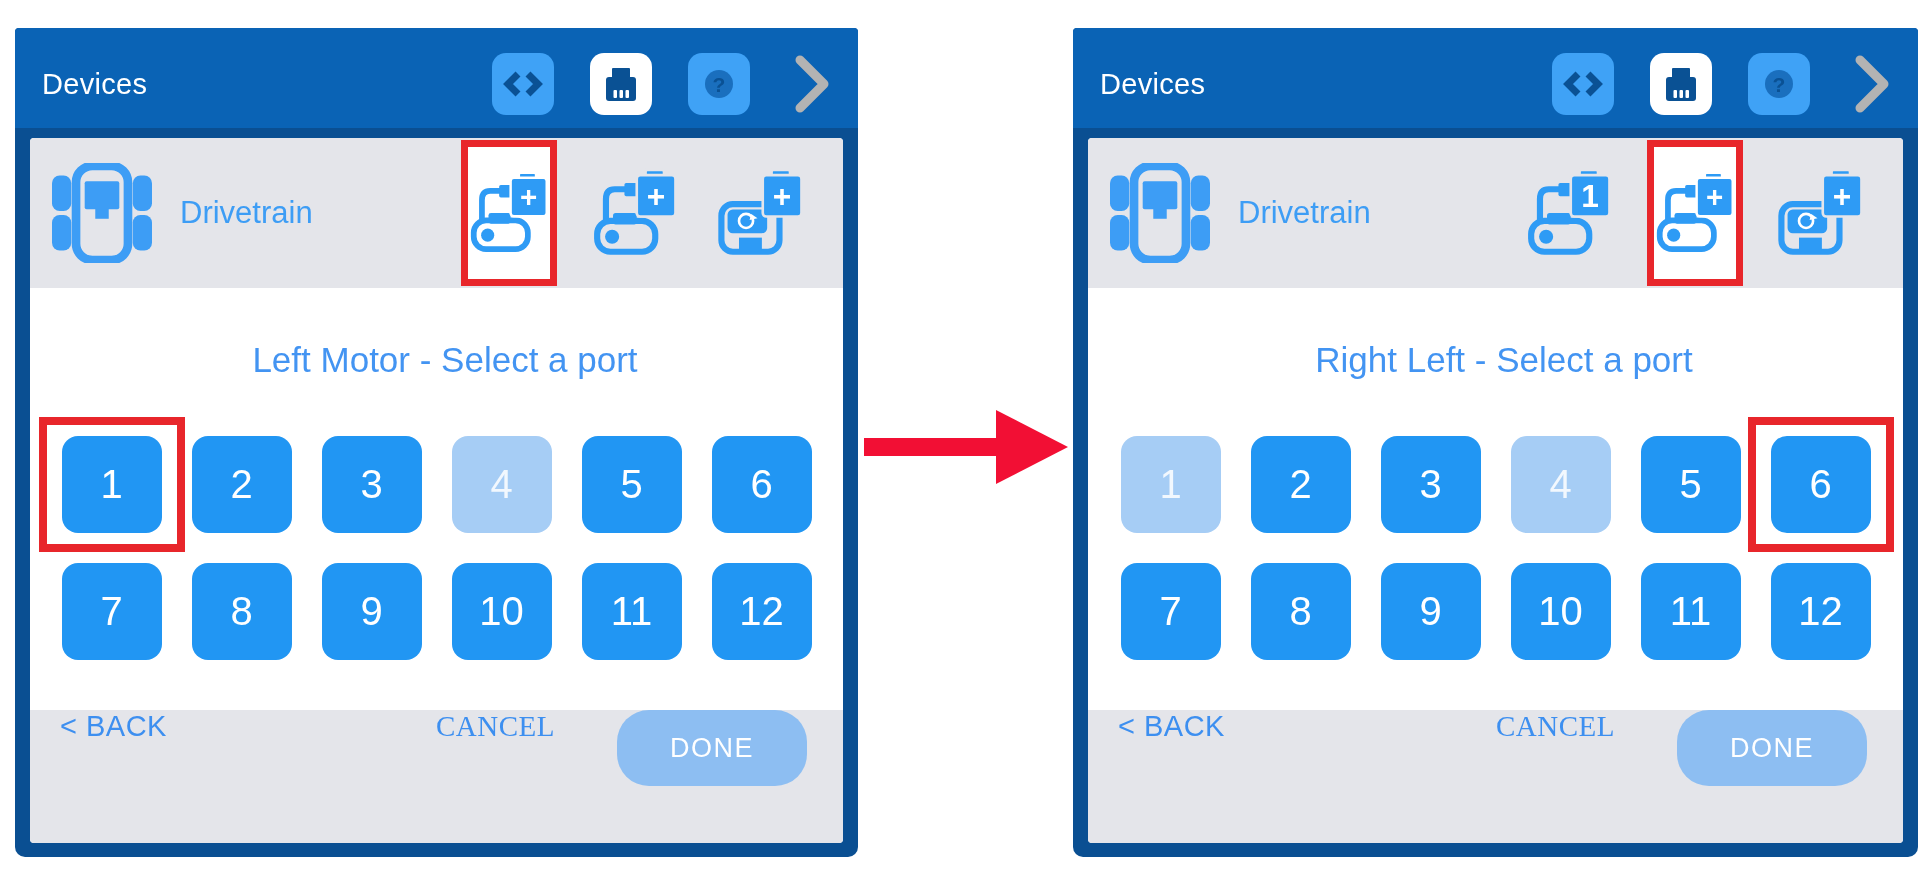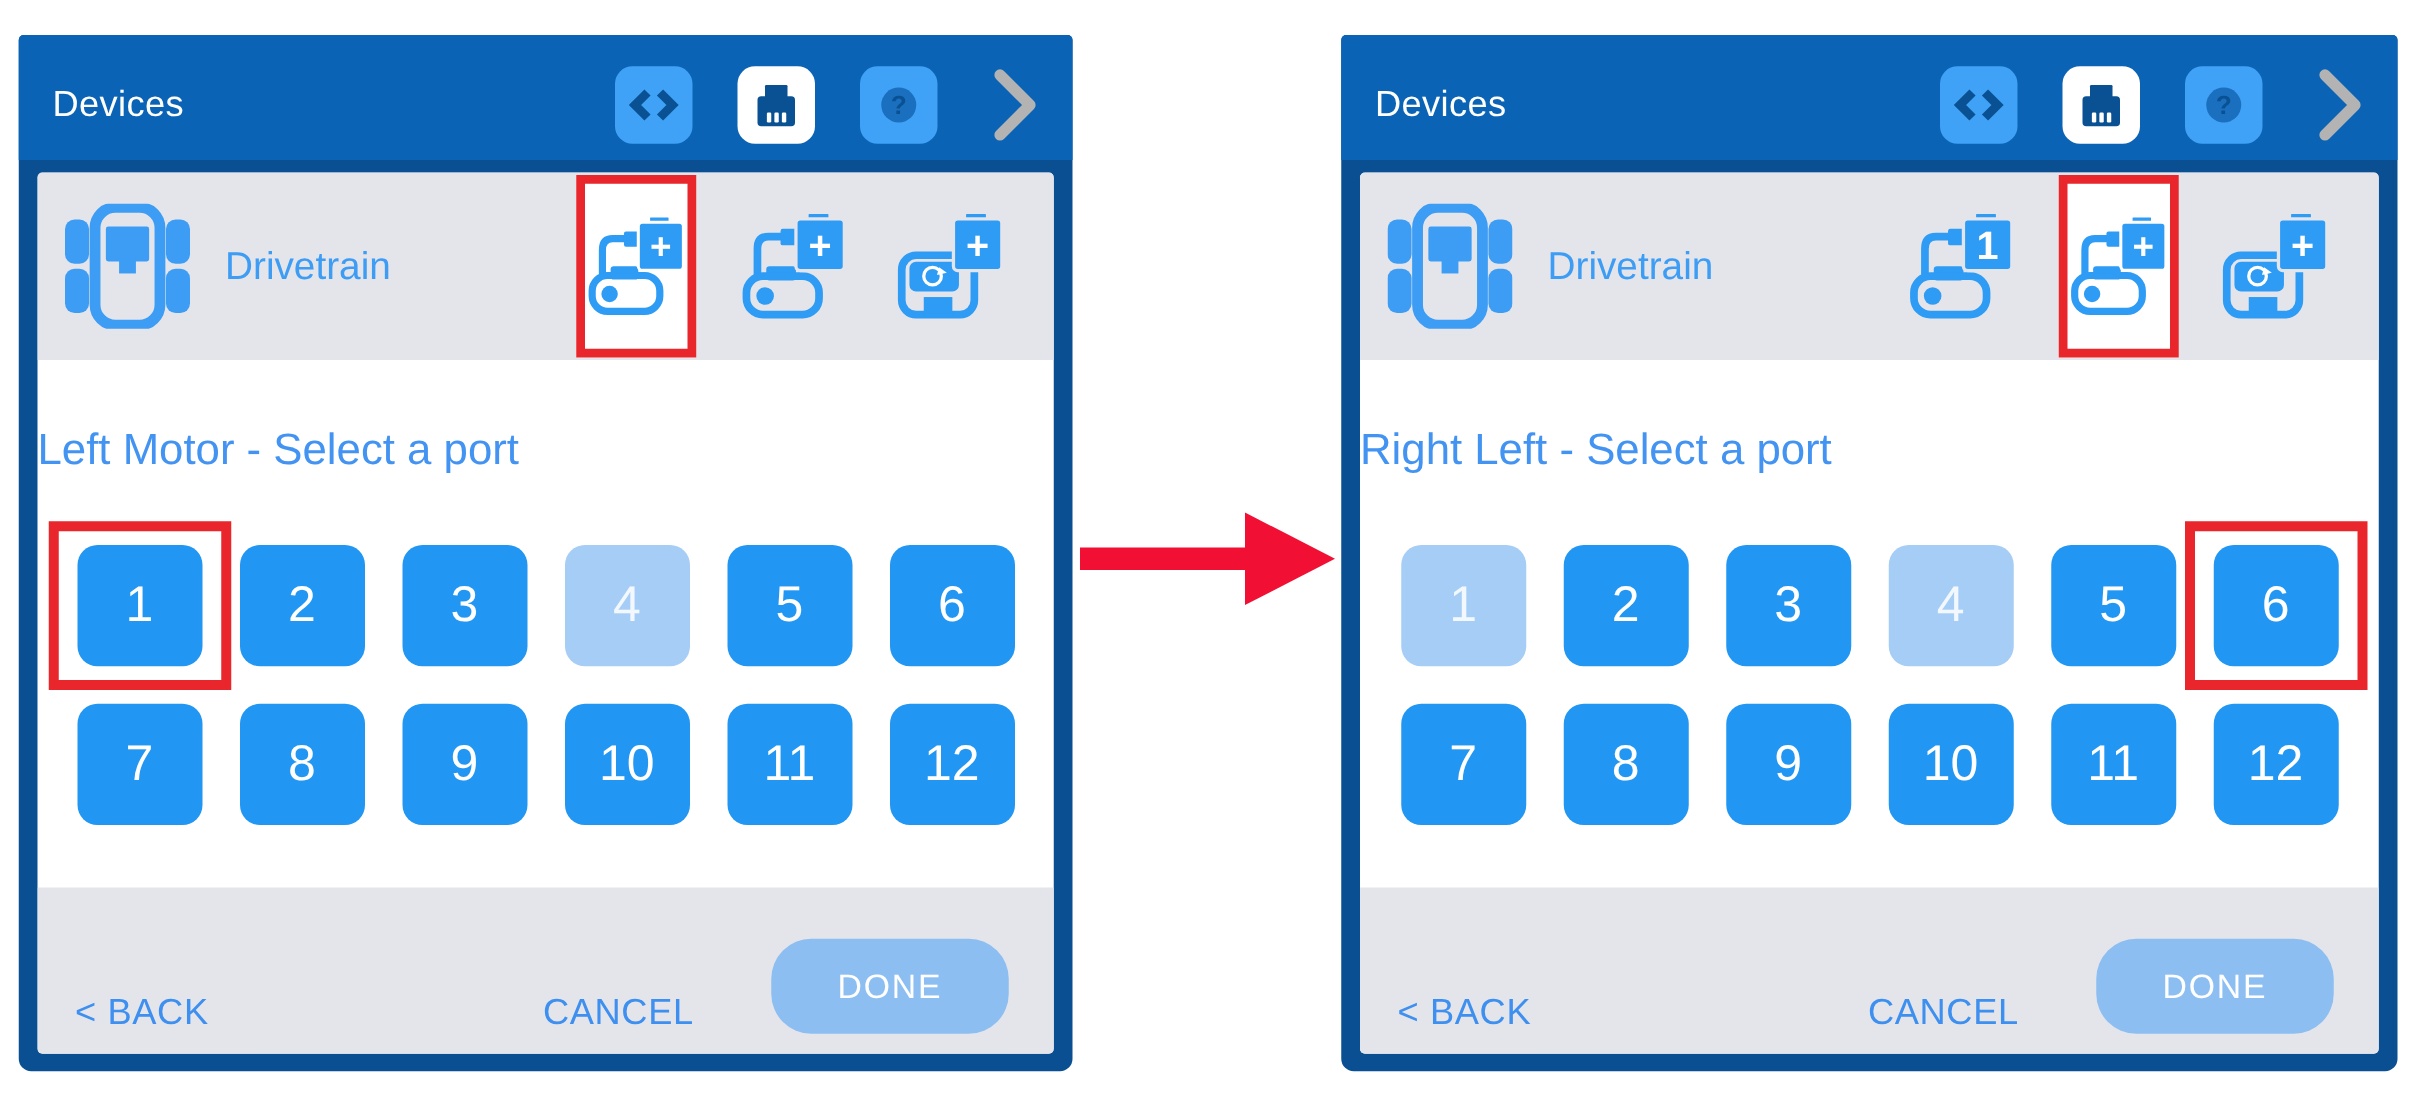--- a/index.html
+++ b/index.html
@@ -26,32 +26,32 @@
   
   .dev-row { height:150px; background:var(--row-gray); display:flex; align-items:center; padding:0 20px 0 22px; flex-shrink:0; }
   .dev-label { color:var(--accent-blue); font-size:31px; margin-left:28px; }
   .slots { margin-left:auto; display:flex; align-items:center; gap:30px; margin-right:14px; }
   .slot { width:96px; height:146px; display:flex; align-items:center; justify-content:center; cursor:pointer; }
   .slot.highlighted { background:#ffffff; border:7px solid var(--red); }
   .slot svg .cart { stroke:var(--row-gray); stroke-width:3; }
   .slot.highlighted svg .cart { stroke:#ffffff; }
 
   
-  .sel-title { color:var(--title-blue); font-size:35px; margin-top:52px; }
+  .sel-title { text-align:center; color:var(--title-blue); font-size:35px; margin-top:52px;padding-left:17px; }
 
   
   .ports { width:750px; margin:56px auto 0; display:grid; grid-template-columns:repeat(6,100px); gap:30px; }
   .port { position:relative; width:100px; height:97px; border-radius:16px; background:var(--port-blue); color:#ffffff; font-size:40px; display:flex; align-items:center; justify-content:center; cursor:pointer; border:none; }
   .port.disabled { background:var(--port-disabled); color:rgba(255,255,255,0.85); }
   .port.highlighted::after { content:""; position:absolute; left:-23px; right:-23px; top:-19px; bottom:-19px; border:8px solid var(--red); }
 
   
-  .footer { margin-top:auto; height:133px; background:var(--row-gray); display:flex; align-items:flex-end; padding:0 36px 16px 30px; flex-shrink:0; }
+  .footer { margin-top:auto; height:133px; background:var(--row-gray); display:flex; align-items:flex-start; padding:0 36px 16px 30px; flex-shrink:0; }
   .link-btn { background:none; border:none; color:var(--link-blue); font-size:29px; letter-spacing:0.5px; cursor:pointer; font-family:inherit; }
-  .cancel { margin-left:auto; }
+  .cancel { margin-left:auto;font-family:Liberation Serif, serif; }
   .done { margin-left:62px; width:190px; height:76px; border:none; border-radius:32px; background:var(--done-bg); color:#ffffff; font-size:27px; letter-spacing:1.5px; cursor:pointer; font-family:inherit; }
 
   
   .arrow-col { width:215px; flex-shrink:0; display:flex; justify-content:center; }
   .arrow { margin-top:382px; display:flex; align-items:center; }
   .arrow .shaft { width:132px; height:18px; background:var(--arrow-red); }
   .arrow .head { width:0; height:0; border-top:37px solid transparent; border-bottom:37px solid transparent; border-left:72px solid var(--arrow-red); }
 </style>
 </head>
 <body>

